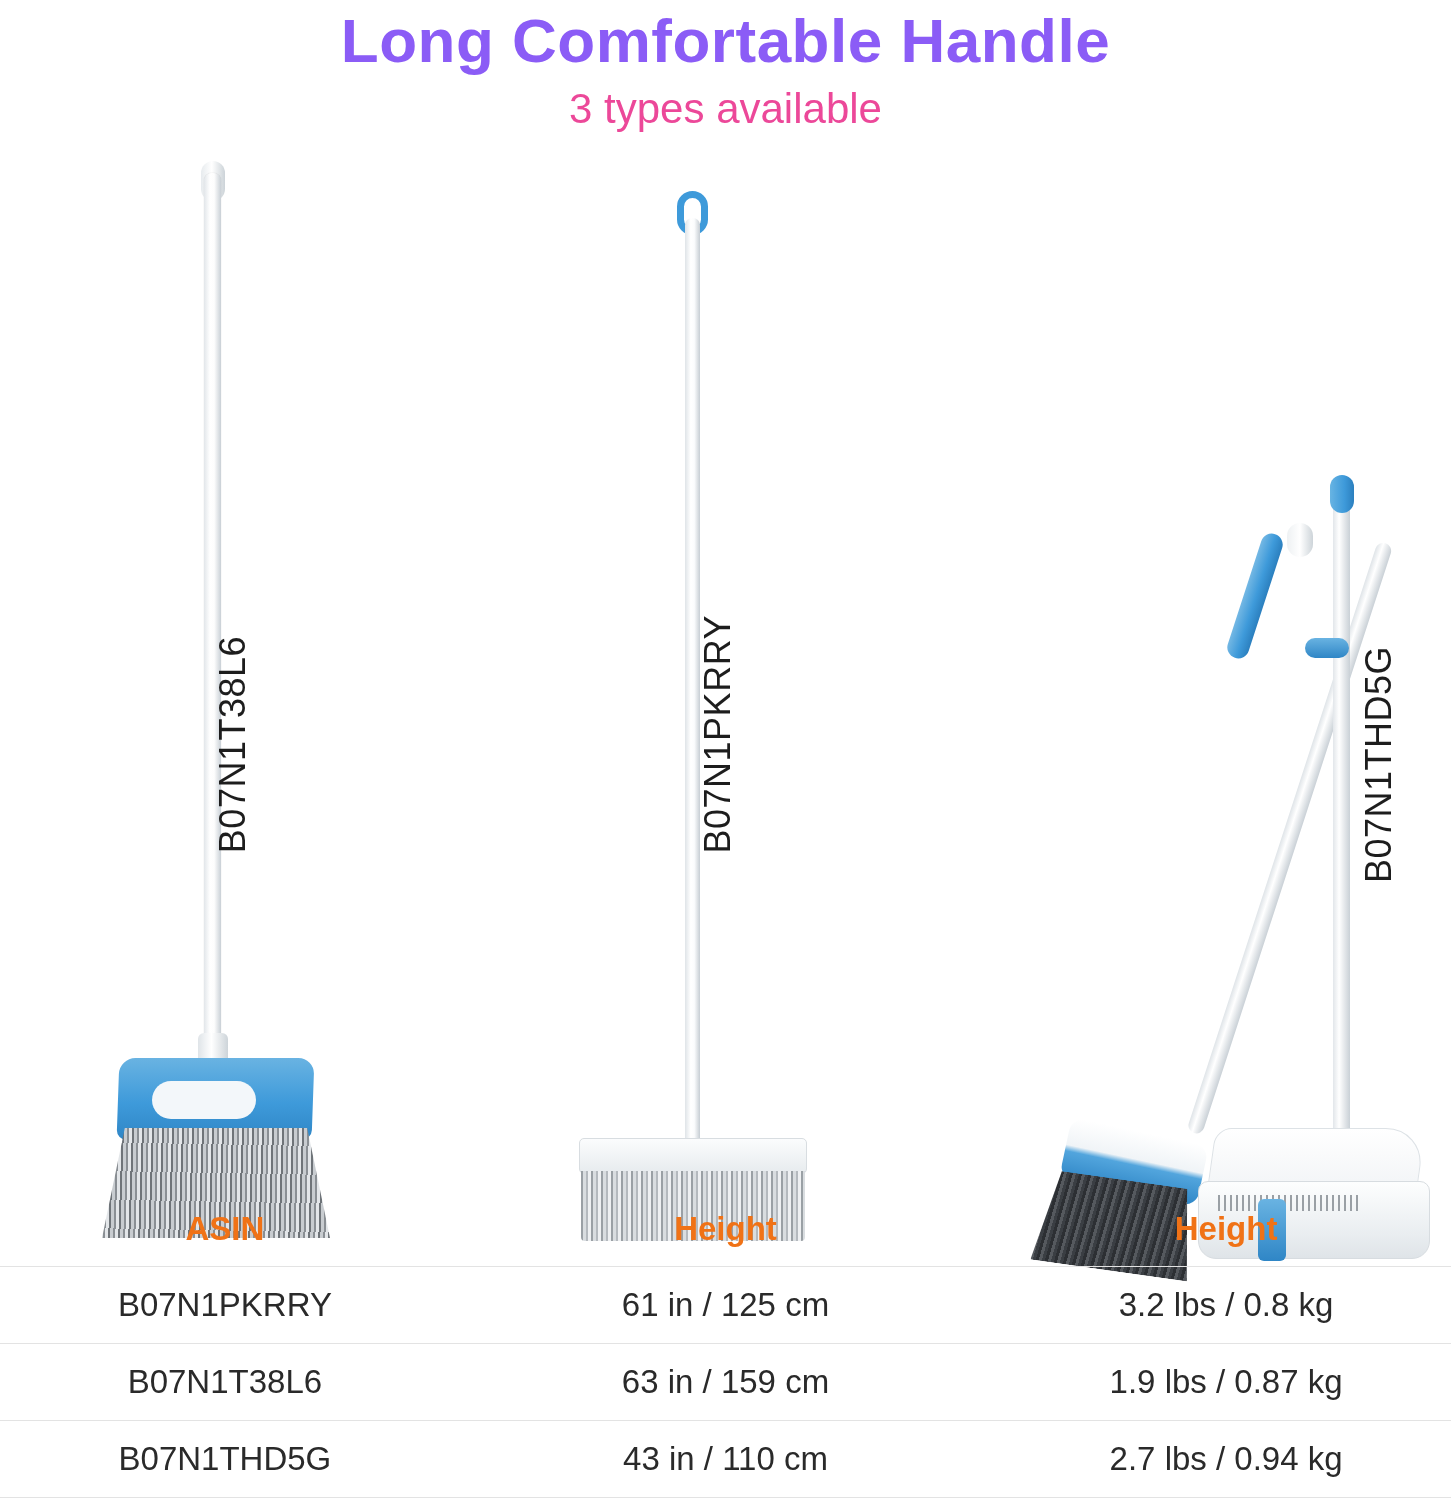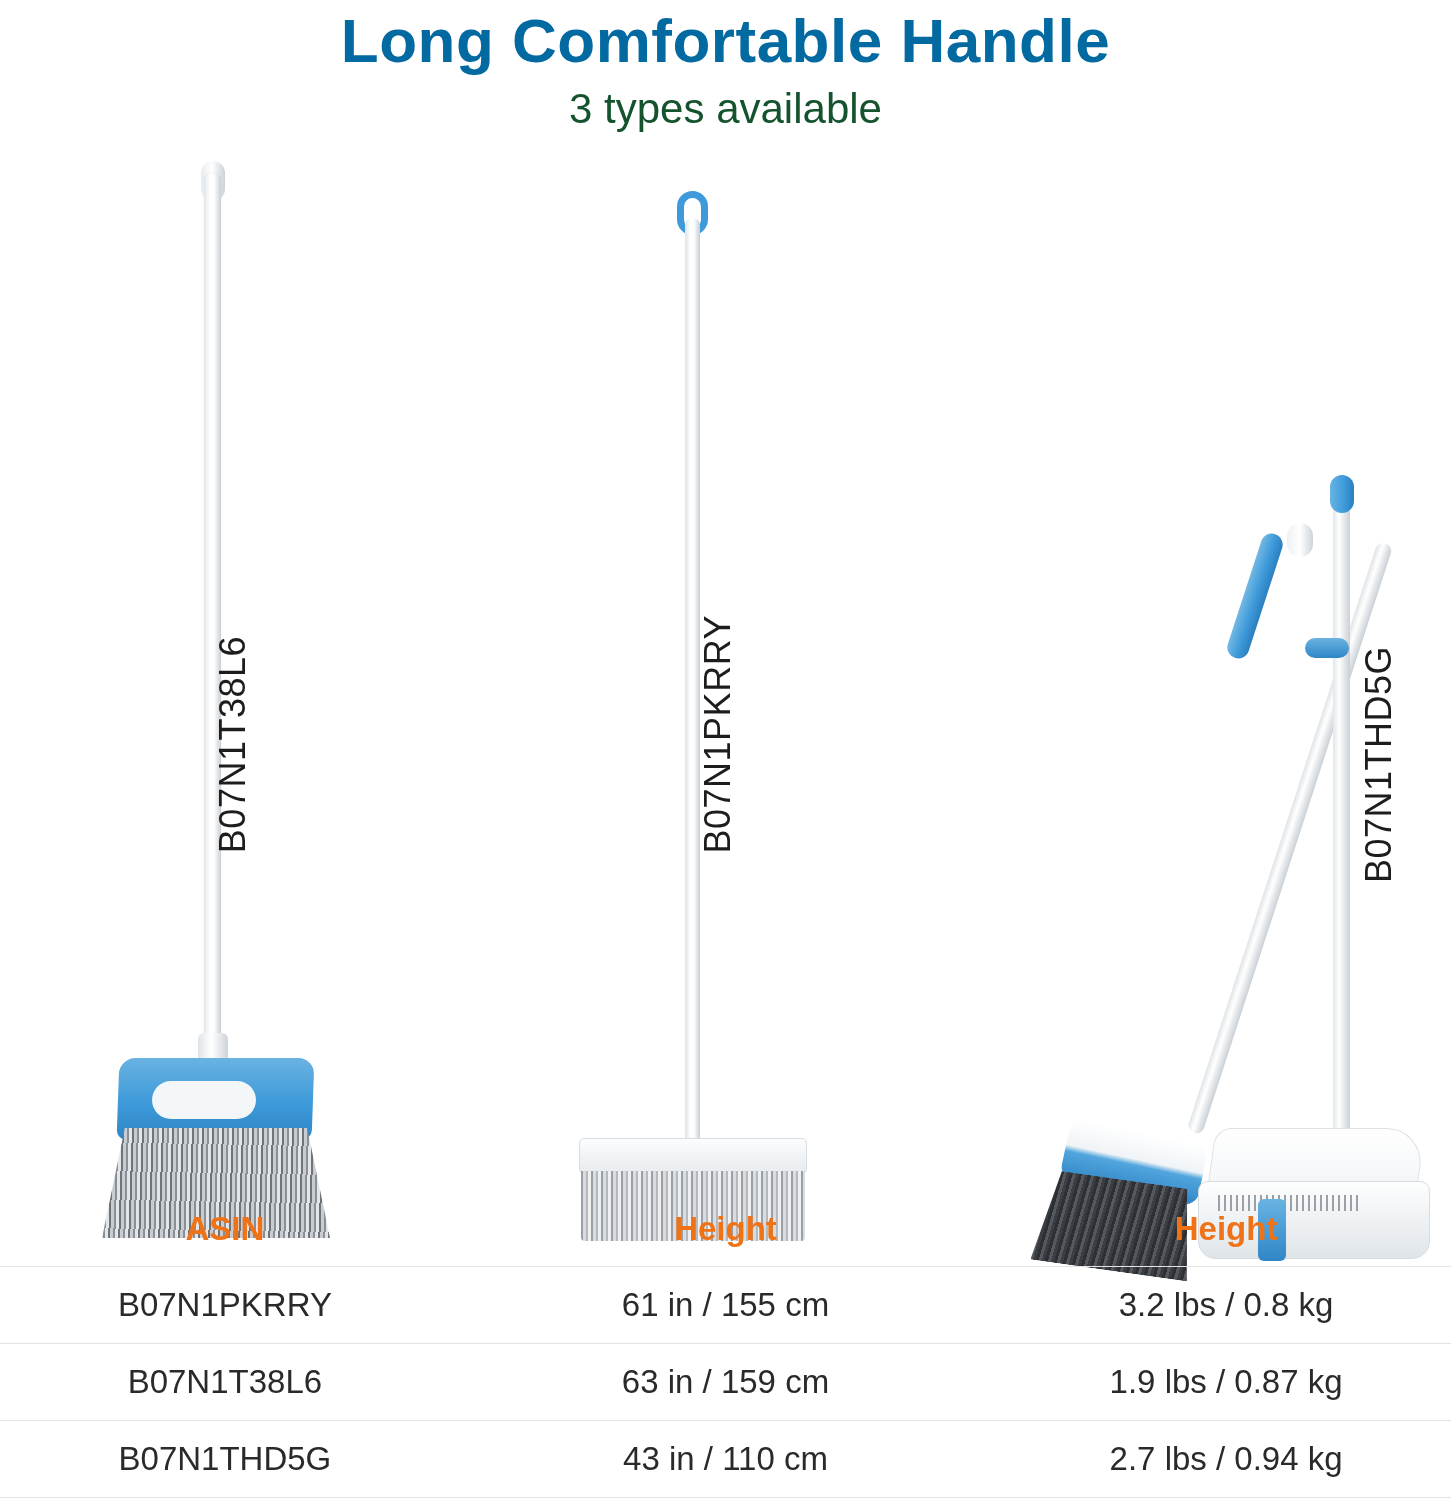--- a/index.html
+++ b/index.html
@@ -17,28 +17,28 @@
   }
 
   
   .header {
     text-align: center;
     padding-top: 8px;
   }
   .title {
     font-size: 62px;
     font-weight: bold;
-    color: #0369a1;
+    color: #8b5cf6;
     letter-spacing: 0.5px;
     line-height: 1.05;
     margin: 0;
   }
   .subtitle {
     font-size: 42px;
-    color: #14532d;
+    color: #ec4899;
     margin: 12px 0 0 0;
     font-weight: 400;
   }
 
   
   .showcase {
     position: relative;
     height: 1050px;
     width: 1451px;
   }
@@ -370,21 +370,21 @@
     <thead>
       <tr>
         <th class="col-asin">ASIN</th>
         <th class="col-height">Height</th>
         <th class="col-weight">Height</th>
       </tr>
     </thead>
     <tbody>
       <tr>
         <td>B07N1PKRRY</td>
-        <td>61 in / 155 cm</td>
+        <td>61 in / 125 cm</td>
         <td>3.2 lbs / 0.8 kg</td>
       </tr>
       <tr>
         <td>B07N1T38L6</td>
         <td>63 in / 159 cm</td>
         <td>1.9 lbs / 0.87 kg</td>
       </tr>
       <tr>
         <td>B07N1THD5G</td>
         <td>43 in / 110 cm</td>

